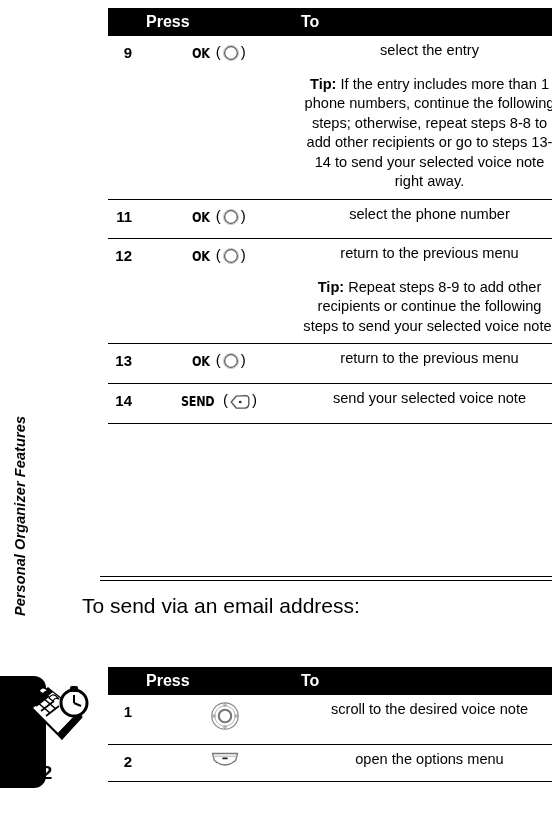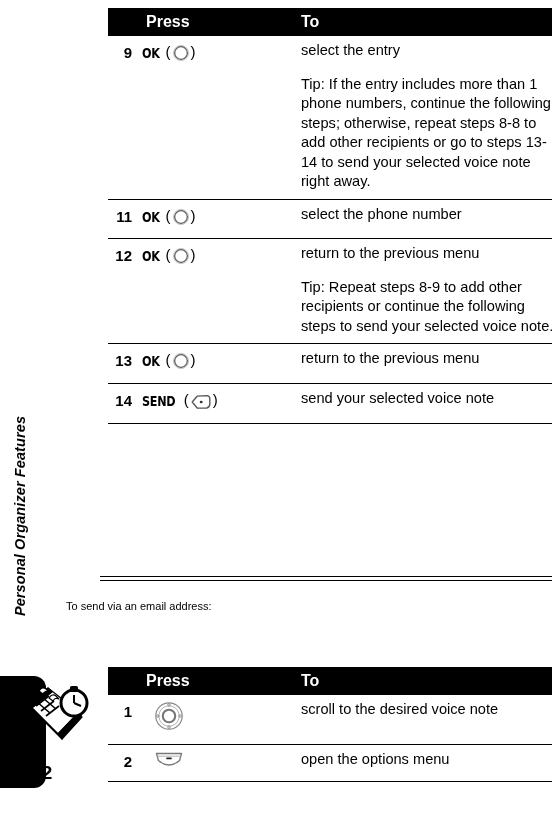--- a/index.html
+++ b/index.html
@@ -108,20 +108,21 @@
   thead th.h-num { padding-left: 0; }
   thead th.h-press { padding-left: 8px; }
   thead th.h-to { padding-left: 5px; }
 
   tbody td {
     vertical-align: top;
     padding: 6px 0 7px 0;
     font-size: 14.6px;
     line-height: 19.5px;
     border-bottom: 1.4px solid #000000;
+    text-align: center;
   }
   tbody tr.last-row td { border-bottom: 1.4px solid #000000; }
 
   td.num {
     font-size: 15px;
     font-weight: bold;
     text-align: right;
     padding-right: 6px;
     padding-top: 7px;
   }
@@ -148,40 +149,40 @@
   .paren {
     font-size: 15px;
     vertical-align: 1px;
   }
   .keyglyph {
     display: inline-block;
     vertical-align: -4px;
     margin: 0 1px;
   }
 
-  .tip-lead { font-weight: normal; }
+  .tip-lead { font-weight: bold; }
   .para { margin: 0; }
   .para + .para { margin-top: 14px; }
 
   
   .double-rule {
     position: absolute;
     left: 100px;
     width: 452px;
     height: 3px;
     border-top: 1.3px solid #000;
     border-bottom: 1.3px solid #000;
   }
 
   
   .intro {
     position: absolute;
-    left: 66px;
+    left: 82px;
     top: 596px;
-    font-size: 11px;
+    font-size: 21px;
     line-height: 20px;
   }
 </style>
 </head>
 <body>
 
 <div class="side-head">
   <div class="side-head-label">Personal Organizer Features</div>
 </div>
 

